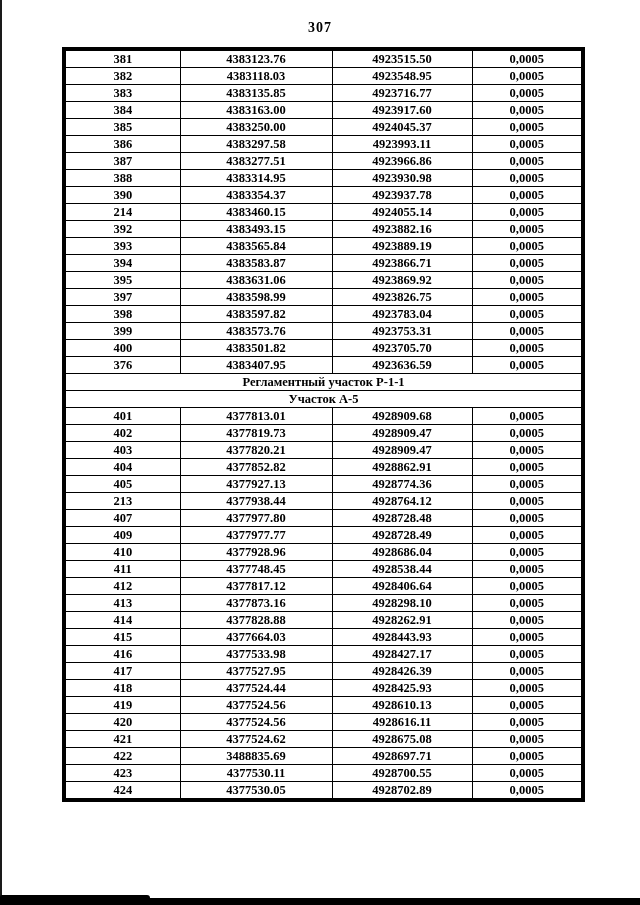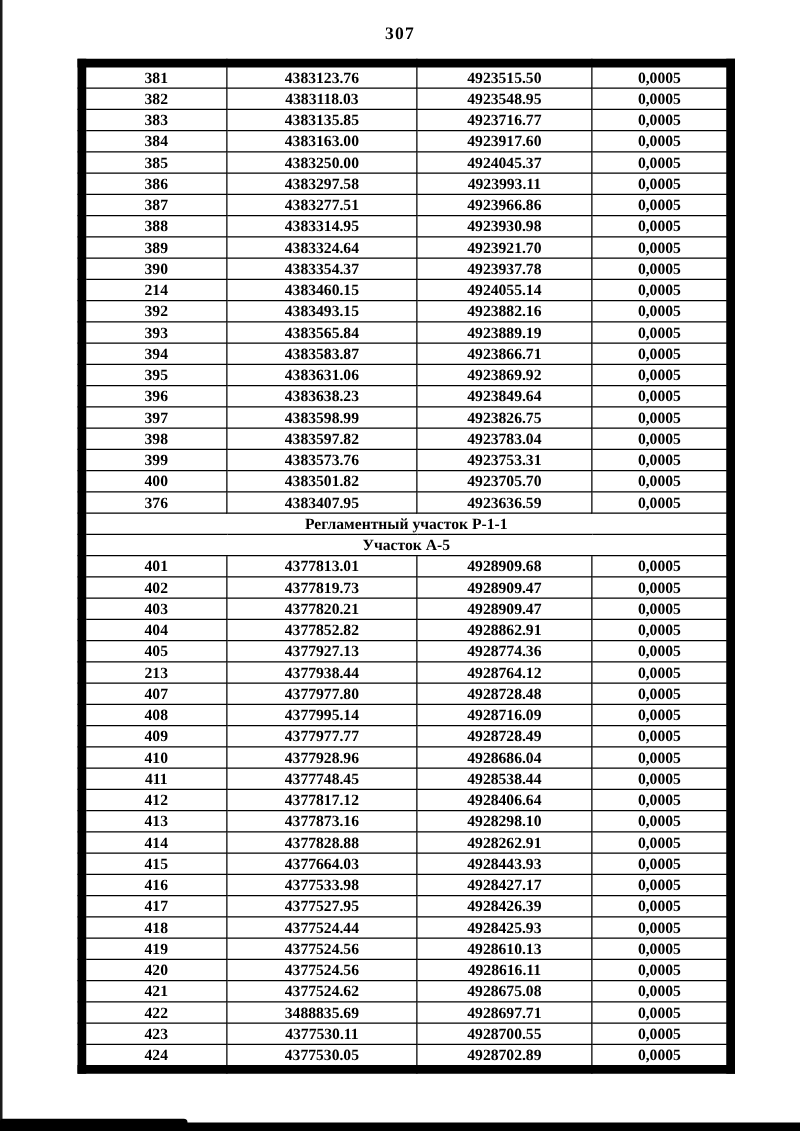--- a/index.html
+++ b/index.html
@@ -22,21 +22,21 @@
     font-size: 14px;
     letter-spacing: 1px;
   }
   table.coords-table {
     position: absolute;
     left: 62px;
     top: 47px;
     border-collapse: collapse;
     table-layout: fixed;
     width: 519px;
-    border: 7px solid #000000;
+    border: 4px solid #000000;
   }
   table.coords-table td {
     border: 1px solid #000;
     font-weight: bold;
     font-size: 12.5px;
     text-align: center;
     vertical-align: middle;
     padding: 0;
     height: 16px;
     line-height: 16px;
@@ -123,26 +123,20 @@
         <td>4923966.86</td>
         <td>0,0005</td>
       </tr>
       <tr>
         <td>388</td>
         <td>4383314.95</td>
         <td>4923930.98</td>
         <td>0,0005</td>
       </tr>
       <tr>
-        <td>389</td>
-        <td>4383324.64</td>
-        <td>4923921.70</td>
-        <td>0,0005</td>
-      </tr>
-      <tr>
         <td>390</td>
         <td>4383354.37</td>
         <td>4923937.78</td>
         <td>0,0005</td>
       </tr>
       <tr>
         <td>214</td>
         <td>4383460.15</td>
         <td>4924055.14</td>
         <td>0,0005</td>
@@ -165,26 +159,20 @@
         <td>4923866.71</td>
         <td>0,0005</td>
       </tr>
       <tr>
         <td>395</td>
         <td>4383631.06</td>
         <td>4923869.92</td>
         <td>0,0005</td>
       </tr>
       <tr>
-        <td>396</td>
-        <td>4383638.23</td>
-        <td>4923849.64</td>
-        <td>0,0005</td>
-      </tr>
-      <tr>
         <td>397</td>
         <td>4383598.99</td>
         <td>4923826.75</td>
         <td>0,0005</td>
       </tr>
       <tr>
         <td>398</td>
         <td>4383597.82</td>
         <td>4923783.04</td>
         <td>0,0005</td>
@@ -246,26 +234,20 @@
       <tr>
         <td>213</td>
         <td>4377938.44</td>
         <td>4928764.12</td>
         <td>0,0005</td>
       </tr>
       <tr>
         <td>407</td>
         <td>4377977.80</td>
         <td>4928728.48</td>
-        <td>0,0005</td>
-      </tr>
-      <tr>
-        <td>408</td>
-        <td>4377995.14</td>
-        <td>4928716.09</td>
         <td>0,0005</td>
       </tr>
       <tr>
         <td>409</td>
         <td>4377977.77</td>
         <td>4928728.49</td>
         <td>0,0005</td>
       </tr>
       <tr>
         <td>410</td>

